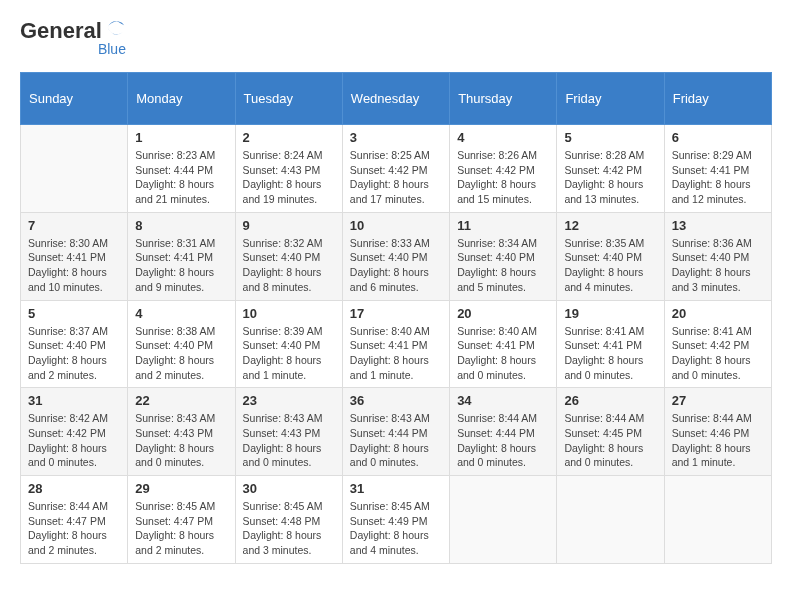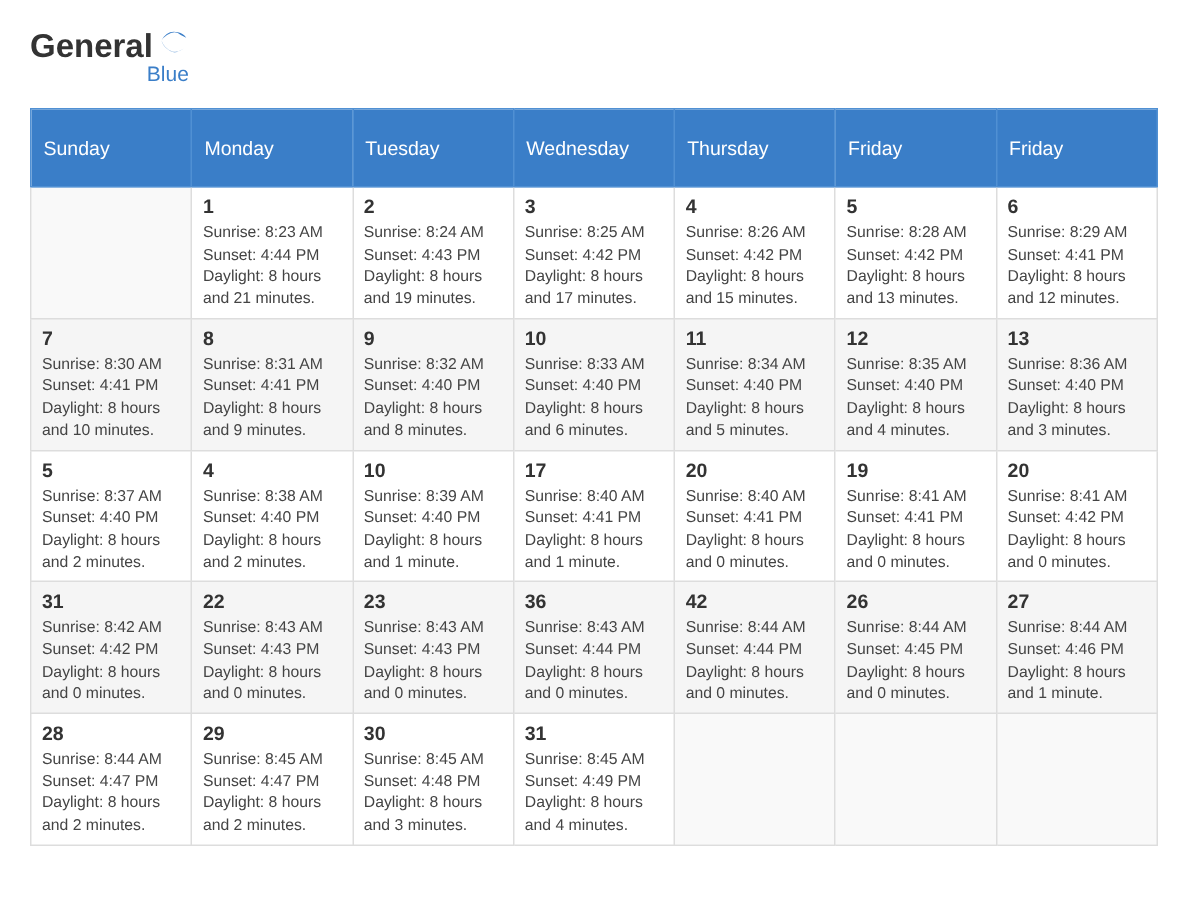--- a/index.html
+++ b/index.html
@@ -227,21 +227,21 @@
         </td>
         <td>
           <span class="day-number">23</span>
           <div class="cell-content">Sunrise: 8:43 AM<br>Sunset: 4:43 PM<br>Daylight: 8 hours and 0 minutes.</div>
         </td>
         <td>
           <span class="day-number">36</span>
           <div class="cell-content">Sunrise: 8:43 AM<br>Sunset: 4:44 PM<br>Daylight: 8 hours and 0 minutes.</div>
         </td>
         <td>
-          <span class="day-number">42</span>
+          <span class="day-number">34</span>
           <div class="cell-content">Sunrise: 8:44 AM<br>Sunset: 4:44 PM<br>Daylight: 8 hours and 0 minutes.</div>
         </td>
         <td>
           <span class="day-number">26</span>
           <div class="cell-content">Sunrise: 8:44 AM<br>Sunset: 4:45 PM<br>Daylight: 8 hours and 0 minutes.</div>
         </td>
         <td>
           <span class="day-number">27</span>
           <div class="cell-content">Sunrise: 8:44 AM<br>Sunset: 4:46 PM<br>Daylight: 8 hours and 1 minute.</div>
         </td>

